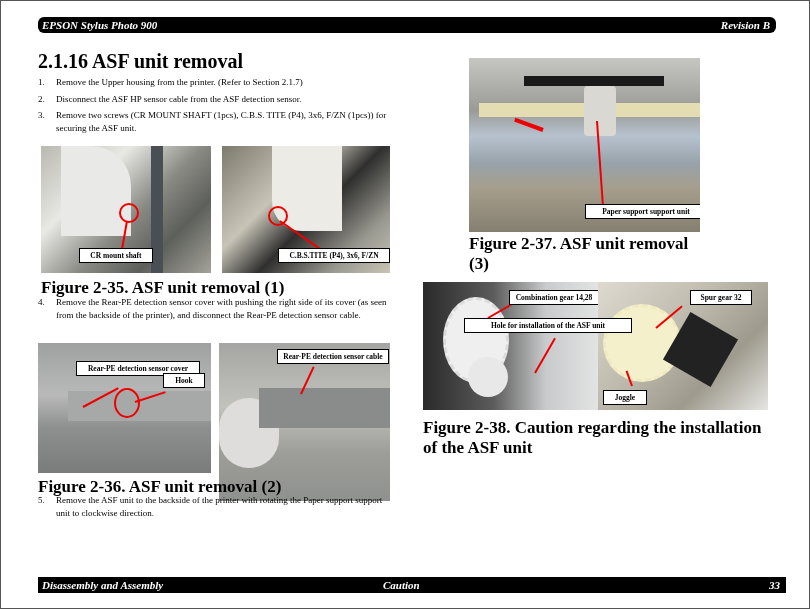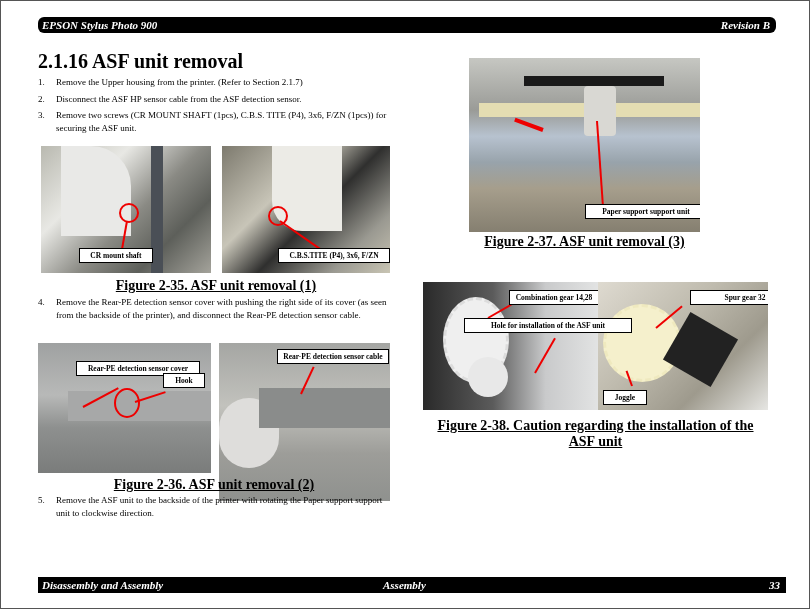--- a/index.html
+++ b/index.html
@@ -7,21 +7,21 @@
   .frame{position:absolute;left:0;top:0;width:808px;height:607px;border:1px solid #555;}
   .bar{position:absolute;left:38px;width:738px;height:16px;background:#000;color:#fff;font-weight:bold;font-style:italic;font-size:11px;line-height:16px;}
   .bar span{position:absolute;top:0;}
   .hdr{top:17px;border-radius:6px;}
   .ftr{top:577px;padding-left:10px;}
   h1{position:absolute;left:38px;top:50px;margin:0;font-size:20px;font-weight:bold;}
   .step{position:absolute;font-size:9px;line-height:13px;width:355px;}
   .step .num{position:absolute;left:0;top:0;}
   .step .txt{position:absolute;left:18px;top:0;width:340px;}
   .photo{position:absolute;overflow:hidden;}
-  .cap{position:absolute;font-size:14px;font-weight:bold;text-align:center;text-decoration:underline;}
+  .cap{position:absolute;font-size:17px;font-weight:bold;text-align:left;}
   .callout{position:absolute;background:#fff;border:1px solid #000;font-size:7.5px;font-weight:bold;text-align:center;line-height:13px;white-space:nowrap;}
   .line{position:absolute;height:2px;background:#e00;transform-origin:0 50%;}
   .circle{position:absolute;border:2px solid #e00;border-radius:50%;}
 </style>
 </head>
 <body>
 
 <div class="frame"></div>
 
 <div class="bar hdr">
@@ -100,23 +100,23 @@
   <div style="position:absolute;left:45px;top:75px;width:40px;height:40px;background:#e8e8e8;border-radius:50%;"></div>
   <div class="line" style="left:65px;top:35px;width:30px;transform:rotate(-30deg);"></div>
   <div class="line" style="left:112px;top:90px;width:40px;transform:rotate(-60deg);"></div>
   <div class="callout" style="left:86px;top:8px;width:88px;">Combination gear 14,28</div>
 </div>
 <div class="photo" style="left:598px;top:282px;width:170px;height:128px;background:linear-gradient(135deg,#dedad0 0%,#bfbbae 40%,#9e9a8d 70%,#e6e6e3 100%);">
   <div style="position:absolute;left:5px;top:22px;width:72px;height:72px;background:#f5f0cc;border-radius:50%;border:3px dashed #efe9bf;"></div>
   <div style="position:absolute;left:75px;top:40px;width:55px;height:55px;background:#222;transform:rotate(30deg);"></div>
   <div class="line" style="left:58px;top:45px;width:34px;transform:rotate(-40deg);"></div>
   <div class="line" style="left:34px;top:103px;width:16px;transform:rotate(-110deg);"></div>
-  <div class="callout" style="left:92px;top:8px;width:60px;padding-left:24px;">Spur gear 32</div>
+  <div class="callout" style="left:92px;top:8px;width:60px;">Spur gear 32</div>
   <div class="callout" style="left:5px;top:108px;width:42px;">Joggle</div>
 </div>
 <div class="callout" style="left:464px;top:318px;width:166px;">Hole for installation of the ASF unit</div>
 <div class="cap" style="left:423px;top:418px;width:345px;">Figure 2-38. Caution regarding the installation of the ASF unit</div>
 
 <div class="bar ftr">
   <span style="left:4px">Disassembly and Assembly</span>
-  <span style="left:345px">Assembly</span>
+  <span style="left:345px">Caution</span>
   <span style="right:6px">33</span>
 </div>
 
 </body></html>

